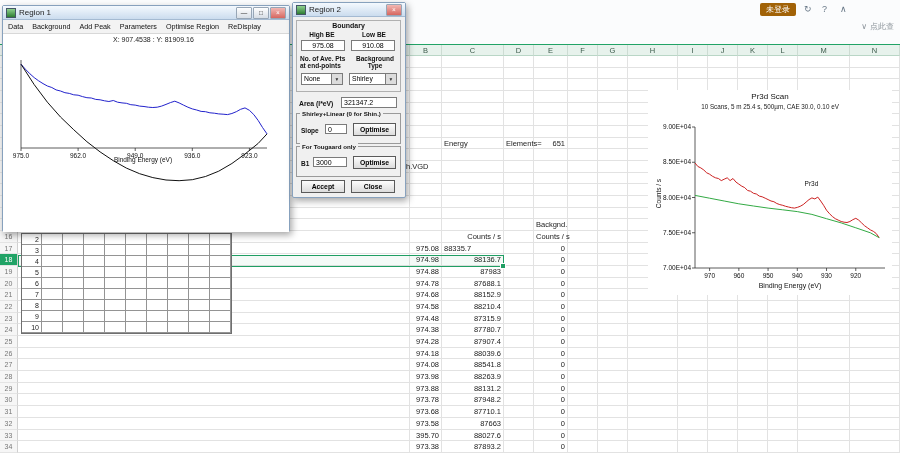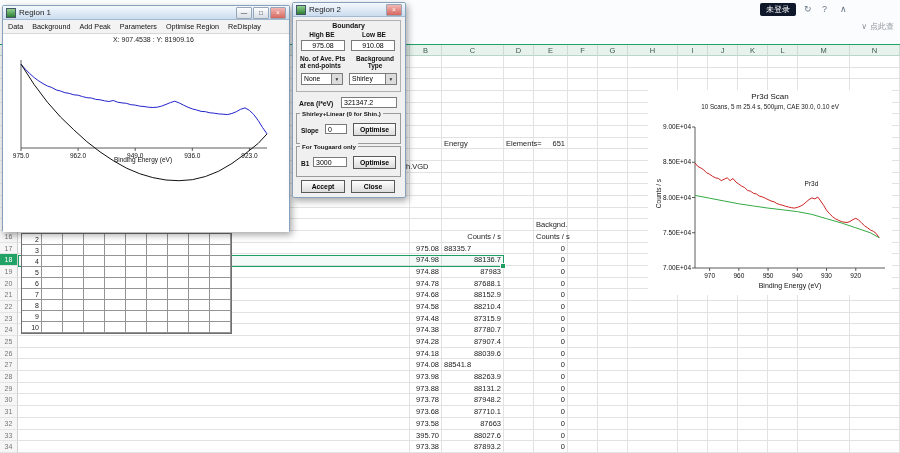--- a/index.html
+++ b/index.html
@@ -1,20 +1,20 @@
 <!DOCTYPE html>
 <html><head>
 <meta charset="utf-8">
 <style>
   html,body{margin:0;padding:0;background:#888;}
   #screen{position:relative;width:900px;height:453px;background:#fff;overflow:hidden;
           font-family:"Liberation Sans",sans-serif;-webkit-font-smoothing:antialiased;}
   
   #topbar{position:absolute;left:0;top:0;width:900px;height:44px;background:#fbfcfd;z-index:0;}
-  .login-btn{position:absolute;left:760px;top:3px;width:36px;height:13px;background:#0f172a;color:#fff;
+  .login-btn{position:absolute;left:760px;top:3px;width:36px;height:13px;background:#a16207;color:#fff;
              font-size:8px;line-height:13px;text-align:center;border-radius:2px;cursor:pointer;}
   .tb-icon{position:absolute;top:3px;font-size:9px;line-height:13px;color:#677786;cursor:pointer;}
   .search-hint{position:absolute;right:6px;top:21px;font-size:8px;color:#8a9299;display:flex;gap:3px;align-items:center;}
   
   #sheet{position:absolute;left:0;top:44px;width:900px;z-index:1;background:#fff;}
   .sheet-hdr{display:flex;height:12px;background:#e7f2ec;border-top:1.5px solid #21a366;box-sizing:border-box;}
   .hdr-cell{font-size:7.5px;color:#3c5a4b;text-align:center;line-height:11px;border-right:1px solid #cddcd3;
             border-bottom:1px solid #b9d6c6;box-sizing:border-box;flex:none;}
   .sheet-row{display:flex;}
   .gut{width:18px;flex:none;background:#f6f6f6;border-right:1px solid #d0d0d0;border-bottom:1px solid #e4e4e4;
@@ -542,21 +542,21 @@
         <div class="cell" style="width:30px;line-height:11.68px"></div>
         <div class="cell" style="width:30px;line-height:11.68px"></div>
         <div class="cell" style="width:30px;line-height:11.68px"></div>
         <div class="cell" style="width:52px;line-height:11.68px"></div>
         <div class="cell" style="width:50px;line-height:11.68px"></div>
       </div>
       <div class="sheet-row" style="height:11.68px">
         <div class="gut" style="line-height:11.68px">27</div>
         <div class="cell" style="width:392px;line-height:11.68px"></div>
         <div class="cell" style="width:32px;line-height:11.68px;text-align:right">974.08</div>
-        <div class="cell" style="width:62px;line-height:11.68px;text-align:left">88541.8</div>
+        <div class="cell" style="width:62px;line-height:11.68px;text-align:right">88541.8</div>
         <div class="cell" style="width:30px;line-height:11.68px"></div>
         <div class="cell" style="width:34px;line-height:11.68px;text-align:right">0</div>
         <div class="cell" style="width:30px;line-height:11.68px"></div>
         <div class="cell" style="width:30px;line-height:11.68px"></div>
         <div class="cell" style="width:50px;line-height:11.68px"></div>
         <div class="cell" style="width:30px;line-height:11.68px"></div>
         <div class="cell" style="width:30px;line-height:11.68px"></div>
         <div class="cell" style="width:30px;line-height:11.68px"></div>
         <div class="cell" style="width:30px;line-height:11.68px"></div>
         <div class="cell" style="width:52px;line-height:11.68px"></div>

